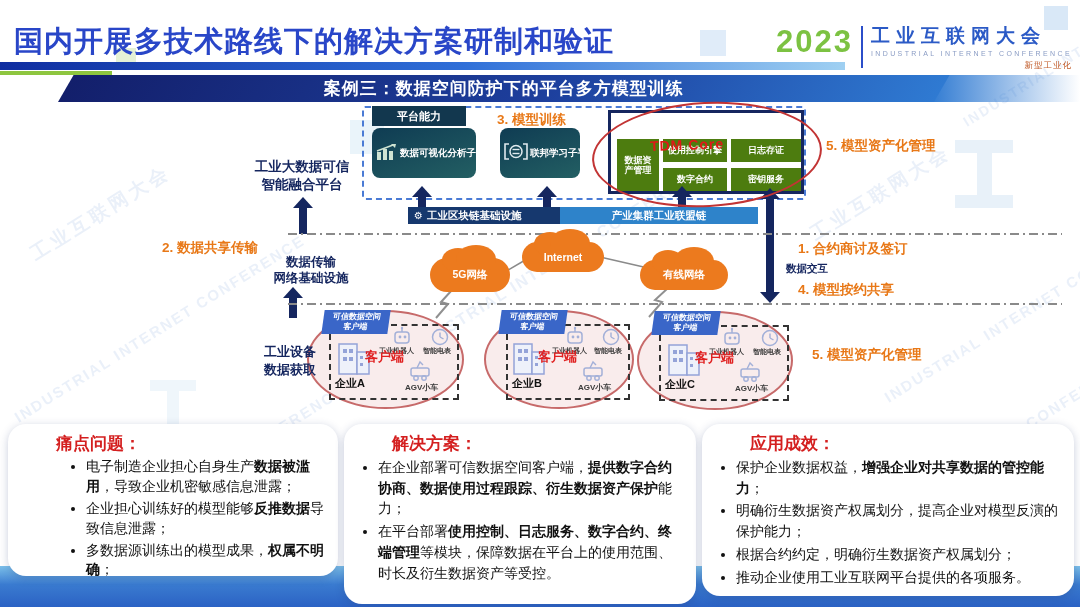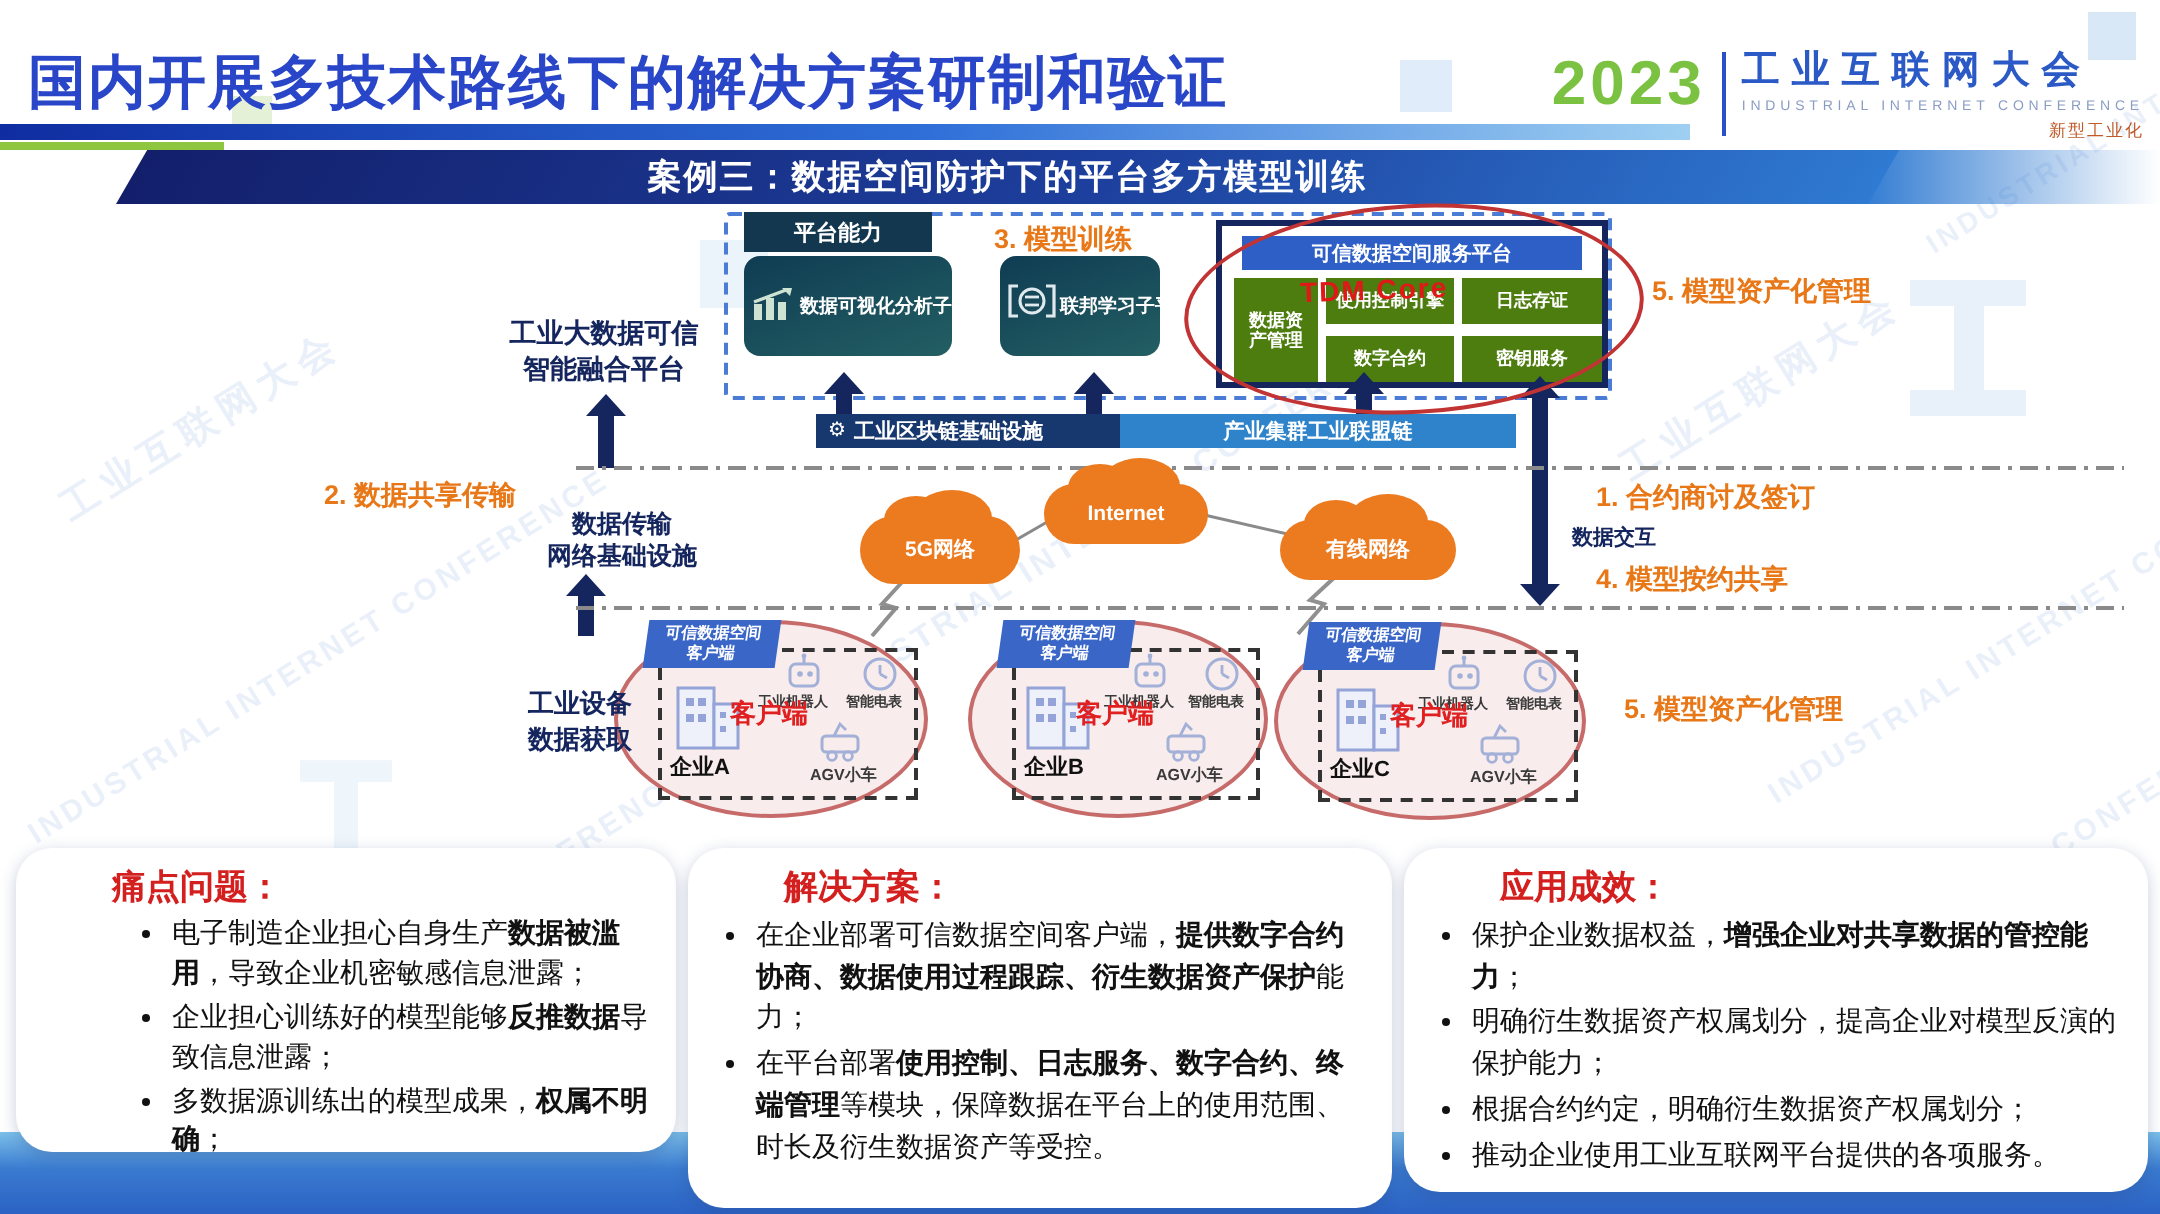--- a/index.html
+++ b/index.html
@@ -185,21 +185,20 @@
         <path d="M21,2 H25 V17 H21" fill="none" stroke="#dfe9ee" stroke-width="1.6"></path>
         <circle cx="14" cy="9.5" r="6" fill="none" stroke="#dfe9ee" stroke-width="1.5"></circle>
         <line x1="10.5" y1="7.5" x2="17.5" y2="7.5" stroke="#dfe9ee" stroke-width="1.4"></line>
         <line x1="10.5" y1="11.5" x2="17.5" y2="11.5" stroke="#dfe9ee" stroke-width="1.4"></line>
       </svg>
     </span>
     <span class="lbl">联邦学习子平台</span>
   </div>
 
   <div class="abs diagram-el panel">
-    <div class="panel-head">可信数据空间服务平台</div>
     <div class="module pre" style="left:6px;top:26px;width:42px;height:52px;">数据资
 产管理</div>
     <div class="module" style="left:52px;top:26px;width:64px;height:23px;">使用控制引擎</div>
     <div class="module" style="left:120px;top:26px;width:70px;height:23px;">日志存证</div>
     <div class="module" style="left:52px;top:55px;width:64px;height:23px;">数字合约</div>
     <div class="module" style="left:120px;top:55px;width:70px;height:23px;">密钥服务</div>
   </div>
   <div class="abs tdm">TDM Core</div>
   <div class="abs red-ellipse"></div>
 

